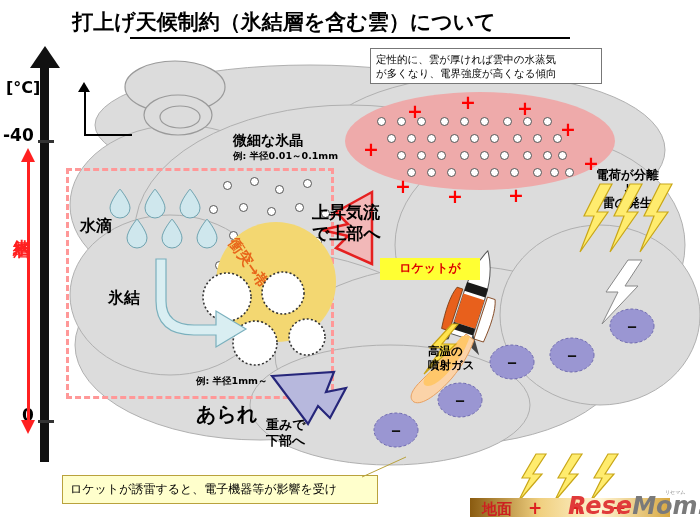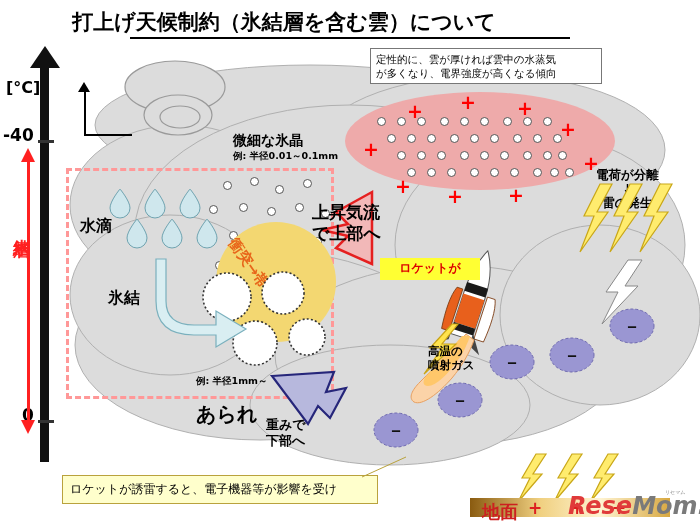--- a/index.html
+++ b/index.html
@@ -118,21 +118,21 @@
   #lbl-updraft{left:312px;top:202px;font-size:17px;line-height:1.25;}
   #lbl-weight{left:266px;top:417px;font-size:13px;line-height:1.25;}
   #lbl-charge{left:596px;top:168px;font-size:12.5px;line-height:1.1;text-align:center;}
   #lbl-exhaust{left:428px;top:345px;font-size:11.5px;line-height:1.2;}
 
   
   #ground{
     left:470px;top:498px;width:200px;height:19px;
     background:linear-gradient(to right,#8a5b10,#f0d080 35%,#fff4d2 65%,#d8a840);
   }
-  #lbl-ground{left:482px;top:500px;font-size:18px;font-weight:bold;color:#cc2020;}
+  #lbl-ground{left:482px;top:500px;font-size:15px;font-weight:bold;color:#cc2020;}
   .gplus{position:absolute;color:#dd2020;font-size:17px;font-weight:bold;}
 
   
   #wm{left:568px;top:492px;font-size:24px;font-weight:bold;font-style:italic;}
   #wm .r{color:#e03a3a;}
   #wm .m{color:#7a7a7a;}
   #wm-sub{left:665px;top:489px;font-size:5px;color:#888;}
 
   svg{overflow:visible;}
 </style>

